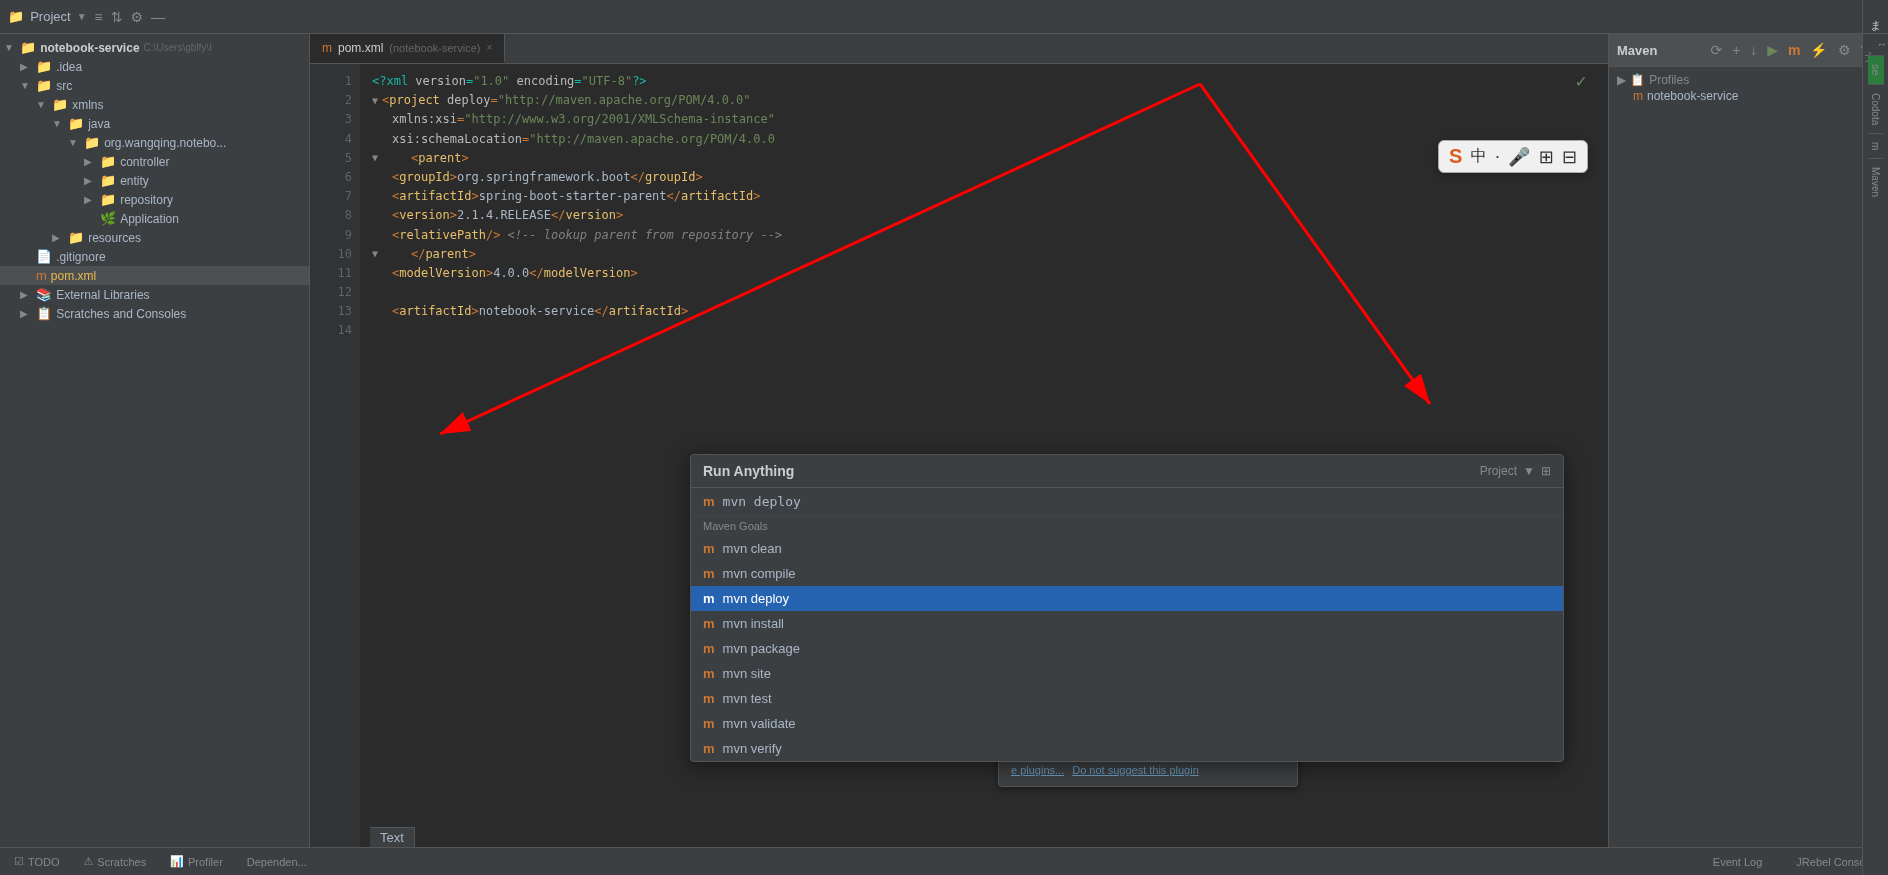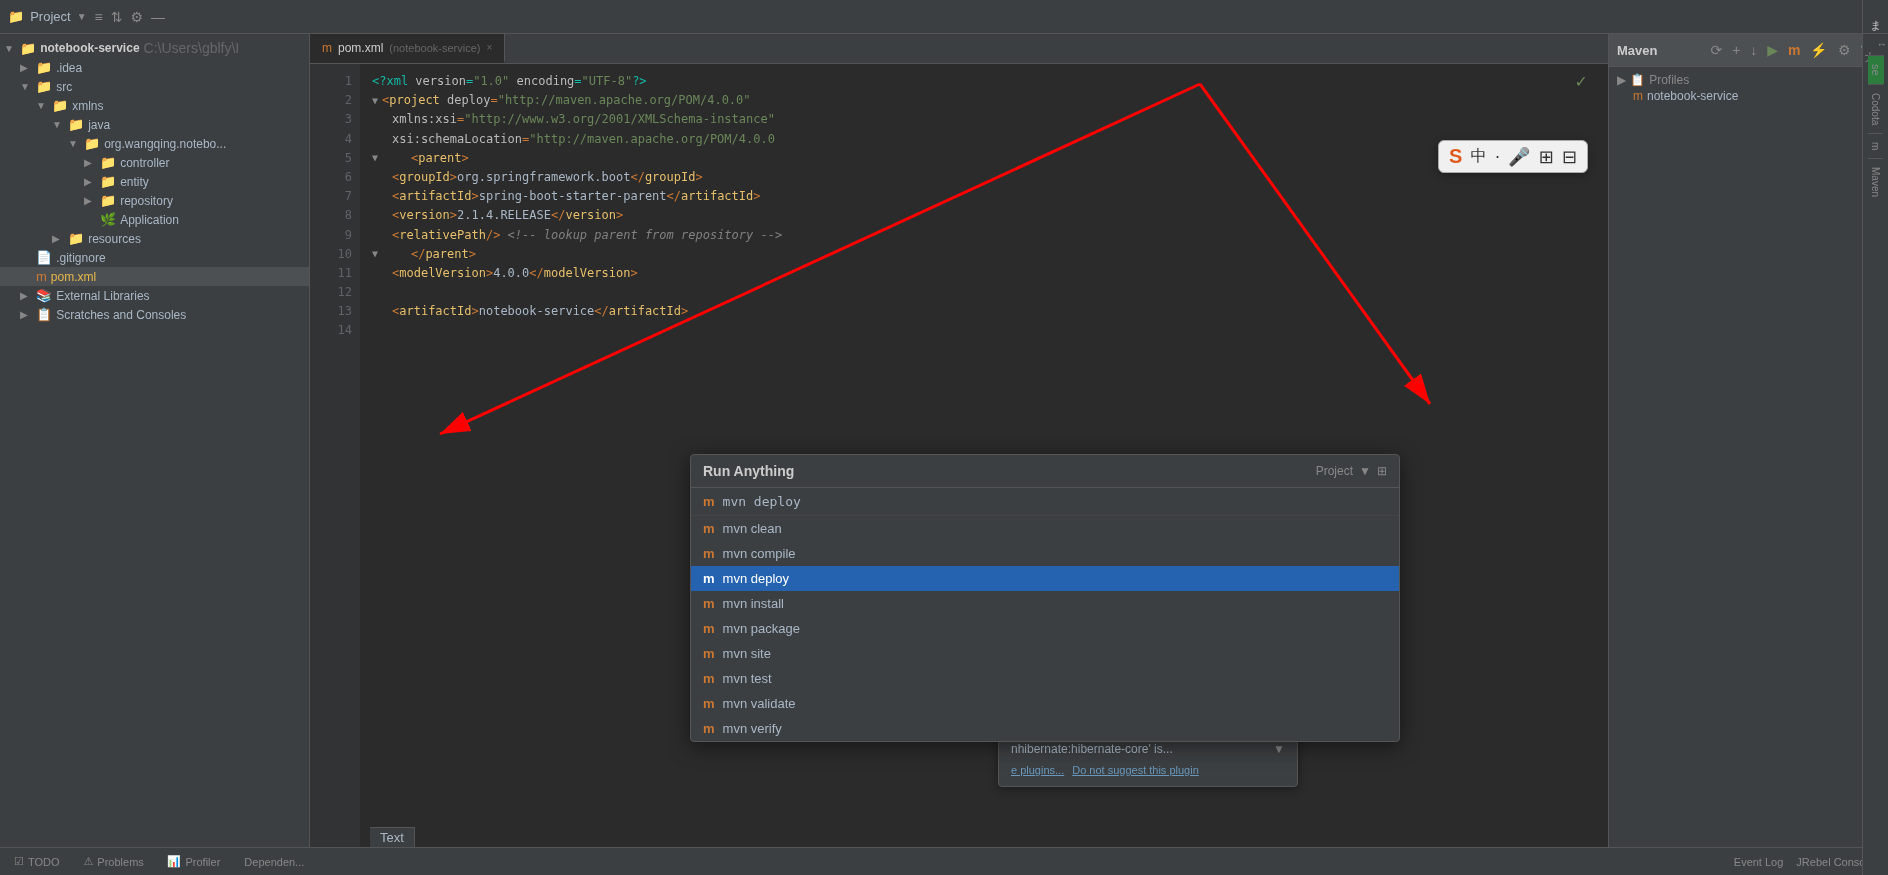--- a/index.html
+++ b/index.html
@@ -52,36 +52,36 @@
     .maven-panel { width: 280px; background: #3c3f41; border-left: 1px solid #555; display: flex; flex-direction: column; flex-shrink: 0; }
     .maven-header { display: flex; align-items: center; justify-content: space-between; padding: 6px 8px; background: #4c5052; border-bottom: 1px solid #555; }
     .maven-title { font-size: 13px; color: #ccc; font-weight: bold; }
     .maven-toolbar { display: flex; gap: 6px; }
     .maven-btn { background: none; border: none; color: #888; cursor: pointer; font-size: 14px; padding: 2px; }
     .maven-profiles { padding: 6px 8px; }
     .maven-profiles-row { display: flex; align-items: center; gap: 4px; font-size: 12px; color: #888; cursor: pointer; }
     .maven-service-row { display: flex; align-items: center; gap: 4px; font-size: 12px; padding: 2px 16px; color: #a9b7c6; cursor: pointer; }
 
     
-    .run-anything-overlay { position: absolute; left: 380px; top: 390px; width: 710px; background: #3c3f41; border: 1px solid #555; border-radius: 4px; box-shadow: 0 4px 20px rgba(0,0,0,0.5); z-index: 100; }
+    .run-anything-overlay { position: absolute; left: 380px; top: 390px; width: 874px; background: #3c3f41; border: 1px solid #555; border-radius: 4px; box-shadow: 0 4px 20px rgba(0,0,0,0.5); z-index: 100; }
     .run-header { display: flex; align-items: center; justify-content: space-between; padding: 8px 12px; border-bottom: 1px solid #555; }
     .run-title { font-size: 14px; color: #ccc; font-weight: bold; }
     .run-right { display: flex; align-items: center; gap: 6px; font-size: 12px; color: #888; }
     .run-input-row { padding: 6px 12px; border-bottom: 1px solid #444; display: flex; align-items: center; gap: 8px; }
     .m-icon { color: #cc7832; font-weight: bold; font-size: 13px; }
     .run-input { background: none; border: none; outline: none; color: #a9b7c6; font-size: 13px; flex: 1; font-family: 'Consolas', monospace; }
     .run-section-label { padding: 4px 12px; font-size: 11px; color: #888; background: #3c3f41; }
     .run-item { display: flex; align-items: center; gap: 8px; padding: 5px 12px; cursor: pointer; font-size: 13px; color: #a9b7c6; }
     .run-item.selected { background: #2563b0; color: #fff; }
     .run-item.selected .m-icon { color: #fff; }
 
     
     .bottom-bar { display: flex; align-items: center; background: #3c3f41; border-top: 1px solid #555; height: 28px; padding: 0 8px; gap: 12px; flex-shrink: 0; }
     .bottom-tab { display: flex; align-items: center; gap: 4px; font-size: 11px; color: #888; cursor: pointer; padding: 2px 6px; }
-    .bottom-right { margin-left: auto; display: flex; align-items: center; gap: 1px; font-size: 11px; color: #888; }
+    .bottom-right { margin-left: auto; display: flex; align-items: center; gap: 22px; font-size: 11px; color: #888; }
 
     
     .notification { position: absolute; right: 310px; bottom: 60px; width: 300px; background: #3c3f41; border: 1px solid #555; border-radius: 4px; padding: 10px 12px; font-size: 12px; color: #a9b7c6; box-shadow: 0 2px 10px rgba(0,0,0,0.4); }
     .notification-text { line-height: 1.5; }
     .notification-links { display: flex; gap: 8px; margin-top: 6px; }
     .notif-link { color: #6897bb; cursor: pointer; text-decoration: underline; font-size: 11px; }
     .notif-close { position: absolute; right: 8px; top: 8px; color: #888; cursor: pointer; font-size: 14px; }
 
     
     .arrows-overlay { position: absolute; top: 0; left: 0; width: 100%; height: 100%; pointer-events: none; }
@@ -116,21 +116,21 @@
 
   <div class="main-area">
 
     <div class="sidebar">
       <div class="sidebar-tree">
 
         <div class="tree-item">
           <span class="tree-arrow">▼</span>
           <span class="tree-icon">📁</span>
           <span class="tree-label" style="font-weight:bold; color:#ccc;">notebook-service</span>
-          <span style="color:#666; font-size:14px; margin-left:4px;">C:\Users\gblfy\I</span>
+          <span style="color:#666; font-size:10px; margin-left:4px;">C:\Users\gblfy\I</span>
         </div>
 
         <div class="tree-item" style="padding-left: 20px;">
           <span class="tree-arrow">▶</span>
           <span class="tree-icon">📁</span>
           <span class="tree-label">.idea</span>
         </div>
 
         <div class="tree-item" style="padding-left: 20px;">
           <span class="tree-arrow">▼</span>
@@ -302,20 +302,21 @@
             <div class="run-right">
               <span>Project</span>
               <span style="cursor:pointer;">▼</span>
               <span style="cursor:pointer;">⊞</span>
             </div>
           </div>
           <div class="run-input-row">
             <span class="m-icon">m</span>
             <input class="run-input" type="text" value="mvn deploy" style="">
           </div>
+          <div class="run-section-label">Maven Goals</div>
 
           <div class="run-item">
             <span class="m-icon">m</span>
             <span>mvn clean</span>
           </div>
           <div class="run-item">
             <span class="m-icon">m</span>
             <span>mvn compile</span>
           </div>
           <div class="run-item selected">
@@ -408,21 +409,21 @@
     </div>
   </div>
 
   <div class="bottom-bar">
     <div class="bottom-tab">
       <span>☑</span>
       <span>TODO</span>
     </div>
     <div class="bottom-tab">
       <span>⚠</span>
-      <span>Problems</span>
+      <span>Scratches</span>
     </div>
     <div class="bottom-tab">
       <span>📊</span>
       <span>Profiler</span>
     </div>
     <div class="bottom-tab">
       <span>Dependen...</span>
     </div>
     <div class="bottom-right">
       <span class="bottom-tab">Event Log</span>

